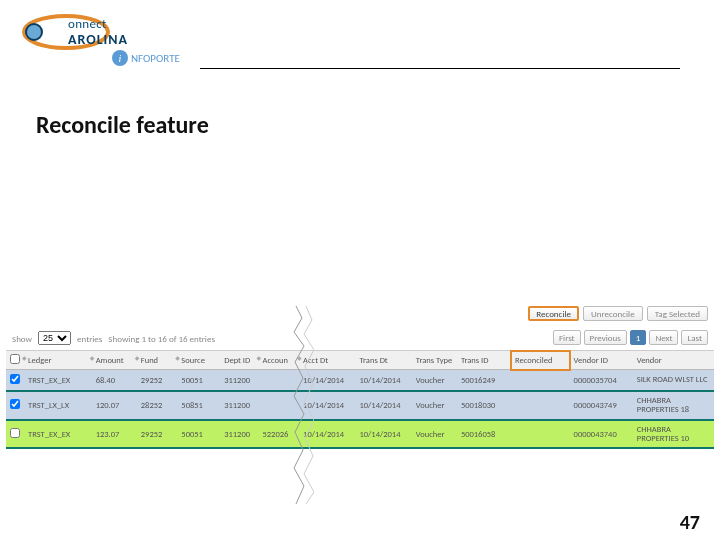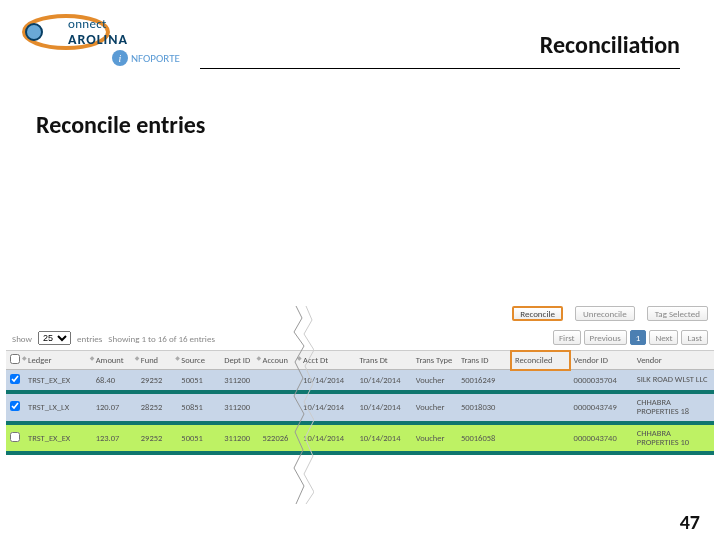--- a/index.html
+++ b/index.html
@@ -16,35 +16,35 @@
   .hr { position: absolute; top: 68px; left: 200px; right: 40px; height: 1px; background: #000; }
   .subhead { position: absolute; top: 110px; left: 36px; font-size: 24px; font-weight: 700; color: #111; }
   .bullets { position: absolute; top: 160px; left: 52px; right: 40px; font-size: 21px; color: #111; line-height: 1.25; }
   .bullets ul { list-style: none; }
   .bullets li.b1 { margin-bottom: 14px; padding-left: 20px; position: relative; }
   .bullets li.b1::before { content: "•"; position: absolute; left: 0; top: 0; }
   .bullets li.sub { font-size: 18px; padding-left: 42px; position: relative; margin-top: 8px; }
   .bullets li.sub::before { content: "—"; position: absolute; left: 18px; top: 0; }
   .shot { position: absolute; top: 306px; left: 6px; right: 6px; height: 200px; font-size: 9px; color: #333; }
   .toolbar-row { height: 20px; position: relative; background: #fff; }
-  .tb-right { position: absolute; right: 6px; top: 0; display: flex; gap: 12px; }
+  .tb-right { position: absolute; right: 6px; top: 0; display: flex; gap: 4px; }
   .btn { border: 1px solid #bbb; background: linear-gradient(#fff,#eee); color: #888; padding: 1px 7px; border-radius: 2px; font-size: 9px; }
   .btn.highlight { border: 2px solid #e38b2c; color: #444; padding: 0 6px; }
   .pager-row { height: 20px; position: relative; background: #fff; margin-top: 4px; }
   .pager-left { position: absolute; left: 6px; top: 1px; color: #888; display: flex; gap: 6px; align-items: center; font-size: 9px; justify-content: space-between; }
   .pager-left select { font-size: 9px; height: 14px; }
   .pager-right { position: absolute; right: 6px; top: 0; display: flex; gap: 3px; }
   .pg { border: 1px solid #bbb; background: linear-gradient(#fff,#eee); color: #888; padding: 1px 5px; font-size: 9px; border-radius: 2px; }
   .pg.current { background: #4b7fb2; color: #fff; border-color: #4b7fb2; }
   table.grid { width: 100%; border-collapse: collapse; font-size: 8.5px; color: #555; table-layout: fixed; }
   table.grid th { background: #f0f0f0; border-top: 1px solid #ccc; border-bottom: 1px solid #bbb; padding: 3px 4px; text-align: left; font-weight: 400; color: #555; }
   table.grid th.sortable { position: relative; }
   table.grid th.sortable::before { content: "◆"; position: absolute; left: -2px; top: 3px; font-size: 6px; color: #aaa; }
   table.grid th.highlight { outline: 2px solid #e38b2c; outline-offset: -1px; }
-  table.grid td { padding: 4px; border-bottom: 4px solid #0f766e; white-space: nowrap; overflow: hidden; }
+  table.grid td { padding: 4px; border-bottom: 2px solid #0f766e; white-space: nowrap; overflow: hidden; }
   table.grid tr.sel { background: #c8d6e8; }
   table.grid tr:not(.sel) { background: #bef264; }
   table.grid input[type=checkbox] { width: 10px; height: 10px; }
   .tear { position: absolute; top: 306px; left: 290px; width: 24px; height: 198px; pointer-events: none; }
   .tear svg { width: 24px; height: 198px; }
   .pagenum { position: absolute; bottom: 6px; right: 20px; font-size: 20px; font-weight: 700; color: #111; }
 </style>
 </head>
 <body>
 
@@ -59,24 +59,23 @@
         <span>onnect</span><br>
         <span class="big">AROLINA</span>
       </div>
       <div class="logo-sub">
         <span class="i-icon">i</span>
         <span>NFOPORTE</span>
       </div>
     </div>
   </div>
 
-  <div class="title">Reconciliation</div>
   <div class="hr"></div>
 
-  <div class="subhead">Reconcile entries</div>
+  <div class="subhead">Reconcile feature</div>
 
 
   <div class="shot">
     <div class="toolbar-row">
       <div class="tb-right">
         <span class="btn highlight">Reconcile</span>
         <span class="btn">Unreconcile</span>
         <span class="btn">Tag Selected</span>
       </div>
     </div>

